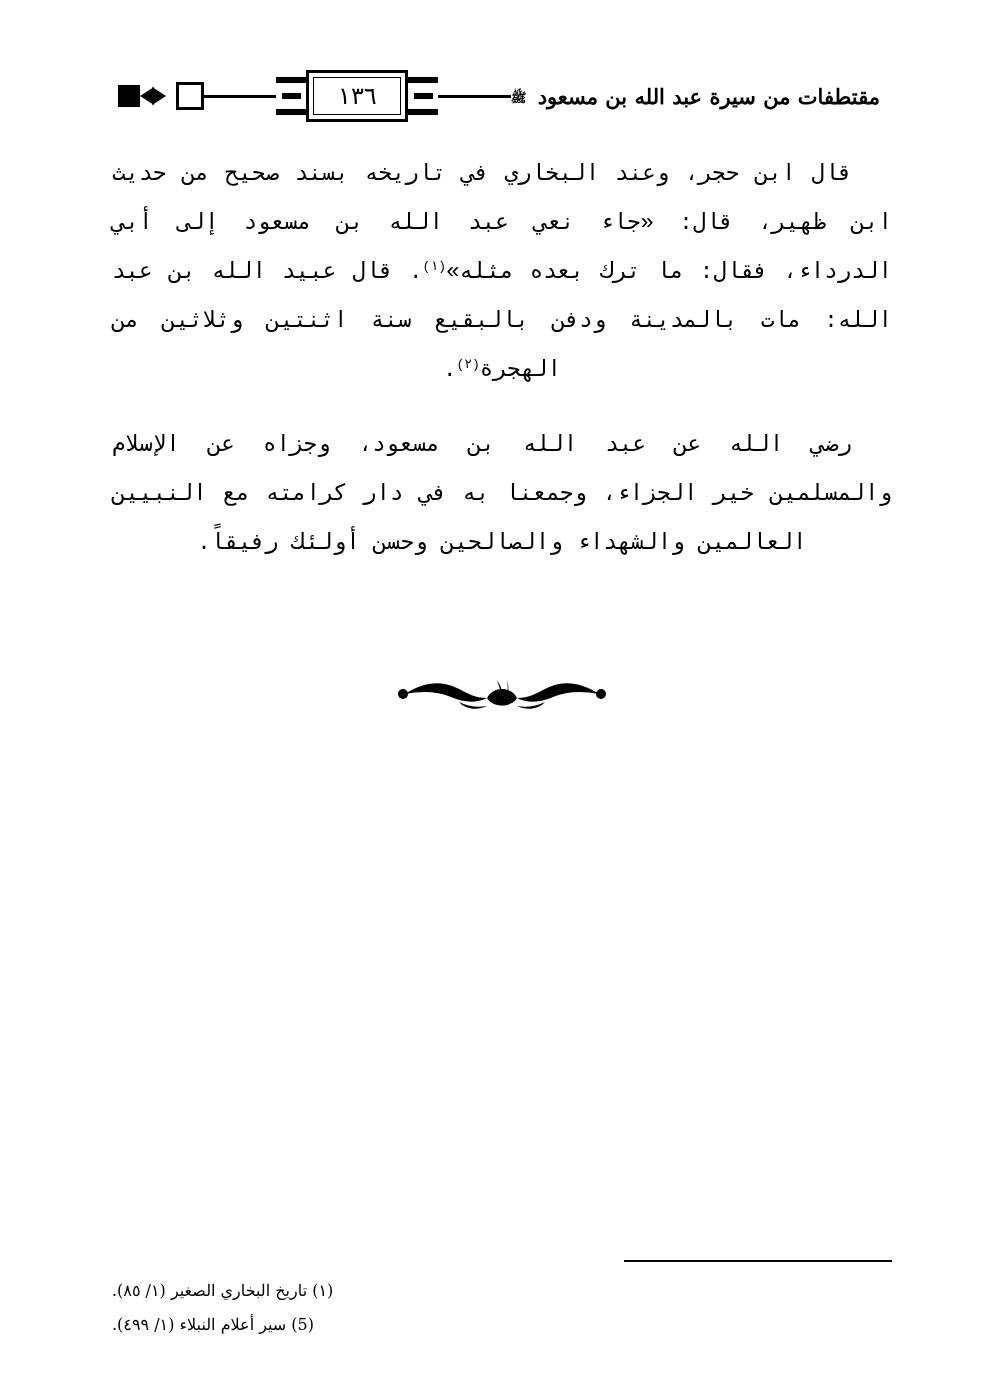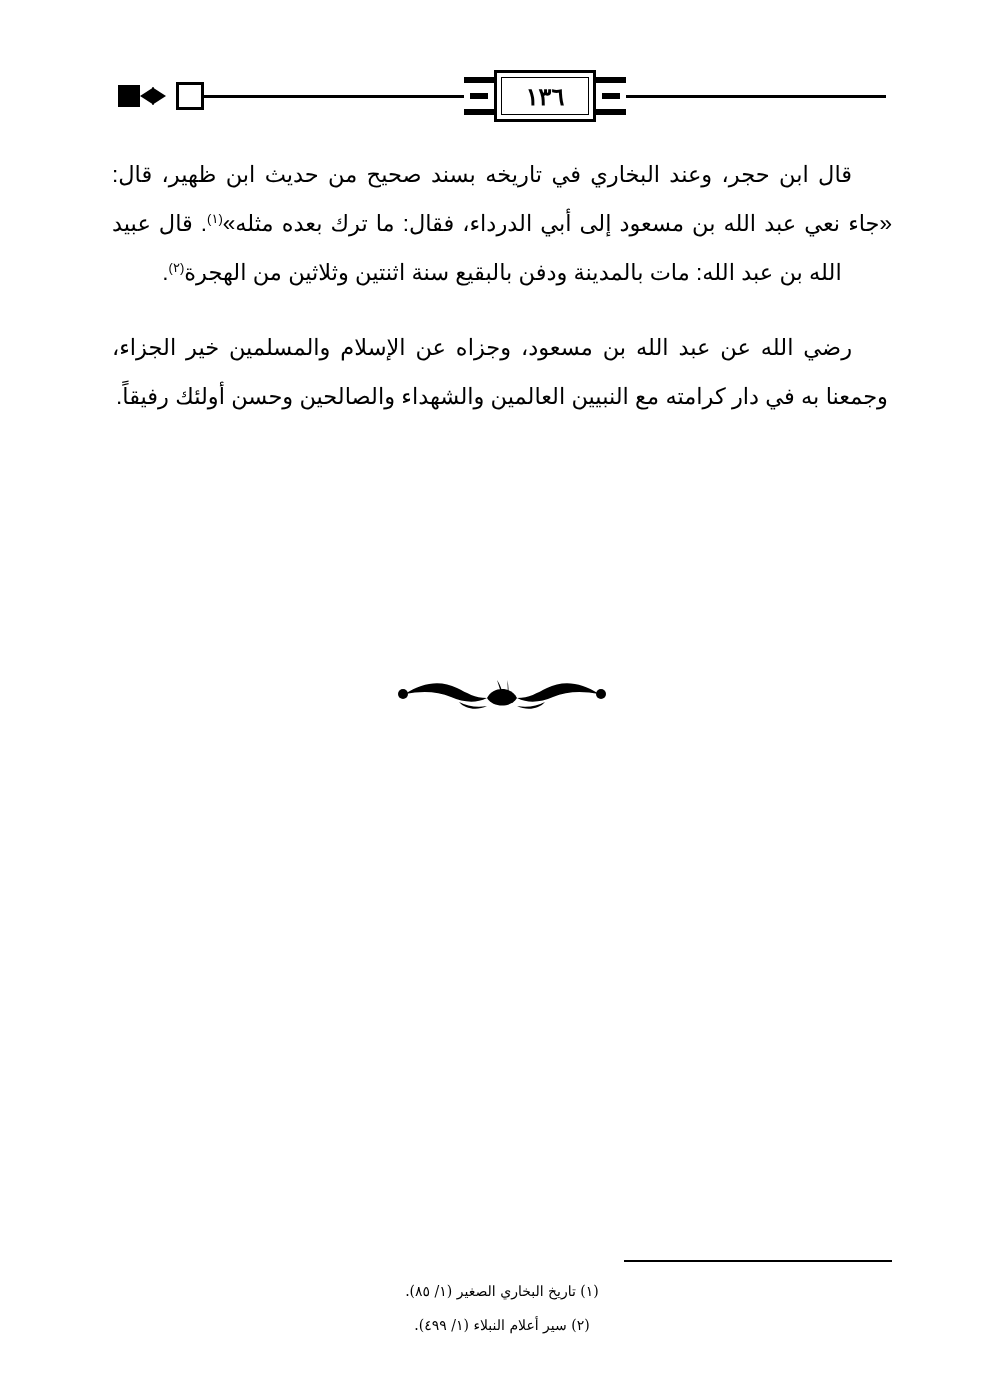--- a/index.html
+++ b/index.html
@@ -98,21 +98,21 @@
   .page-num-box {
     position: relative;
     display: flex;
     align-items: center;
     justify-content: center;
     width: 96px;
     height: 46px;
     border: 3px solid #000;
     background: #fff;
     font-size: 24px;
-    font-weight: bold;
+    font-weight: normal;
     flex: 0 0 auto;
   }
   .page-num-box::before {
     content: "";
     position: absolute;
     top: 4px; left: 4px; right: 4px; bottom: 4px;
     border: 1px solid #000;
   }
   .page-num-text { position: relative; z-index: 2; }
 
@@ -141,21 +141,21 @@
   .body {
     position: absolute;
     top: 150px;
     left: 112px;
     right: 112px;
     direction: rtl;
     text-align: justify;
     text-align-last: center;
   }
   .para {
-    font-family: Liberation Sans, sans-serif;
+    font-family: Liberation Mono, monospace;
     font-size: 22.5px;
     line-height: 49px;
     color: #000;
     margin: 0 0 26px 0;
     text-indent: 40px;
     text-align: justify;
     text-justify: inter-word;
   }
   .para.last-center { text-align-last: center; }
   sup.fn {
@@ -184,33 +184,37 @@
     direction: rtl;
   }
   .fn-rule {
     width: 268px;
     height: 2px;
     background: #000;
     margin: 0 0 12px auto;
   }
   .fn-line {
     font-family: "DejaVu Serif", serif;
-    font-size: 14px;
+    font-size: 16px;
     line-height: 34px;
-    text-align: center;
+    text-align: left;
     color: #000;
   }
 </style>
 </head>
 <body>
 
 <div class="page">
 
   <div class="header">
 
+    <div class="header-title">
+      <span>مقتطفات من سيرة عبد الله بن مسعود</span>
+      <span class="header-honorific">ﷺ</span>
+    </div>
 
     <div class="header-rule-wrap">
       <div class="header-rule"></div>
 
       <div class="deco-brackets">
         <div class="deco-side">
           <span></span>
             <span></span>
             <span></span>
         </div>
@@ -258,16 +262,16 @@
         <circle cx="204" cy="22" r="5"></circle>
         <path d="M62 30 C70 34, 80 36, 90 34 C80 39, 68 37, 62 30 Z"></path>
         <path d="M148 30 C140 34, 130 36, 120 34 C130 39, 142 37, 148 30 Z"></path>
       </g>
     </svg>
   </div>
 
   <div class="footnotes">
     <div class="fn-rule"></div>
     <div class="fn-line">(١) تاريخ البخاري الصغير (١/ ٨٥).</div>
-    <div class="fn-line">(٢) سير أعلام النبلاء (١/ ٤٩٩).</div>
+    <div class="fn-line">(5) سير أعلام النبلاء (١/ ٤٩٩).</div>
   </div>
 
 </div>
 
 </body></html>

